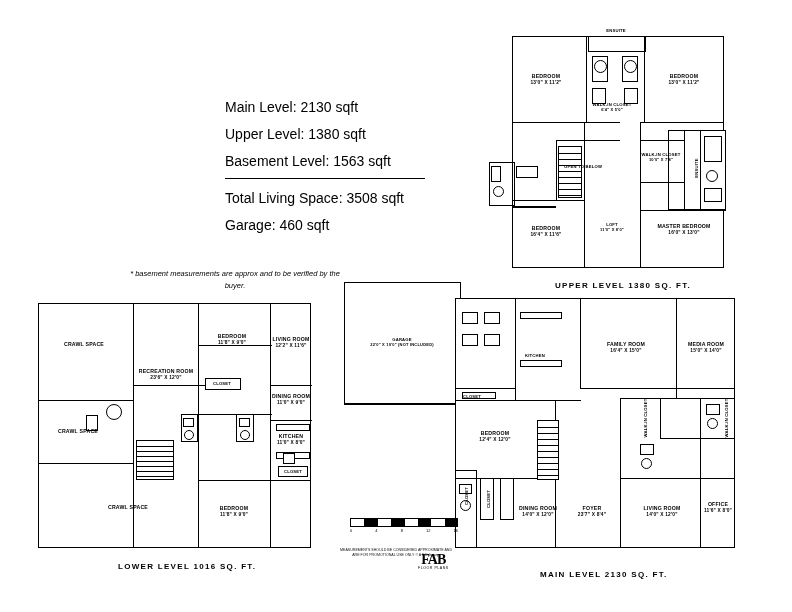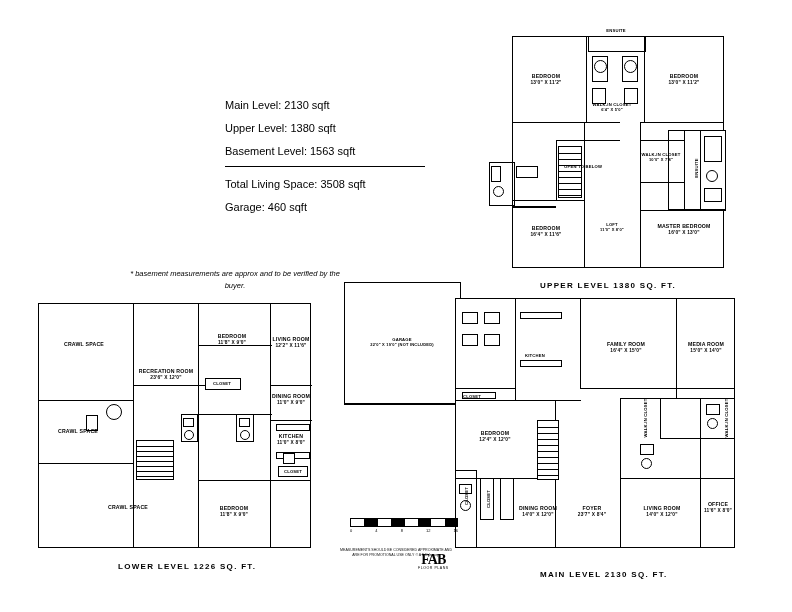--- a/index.html
+++ b/index.html
@@ -11,21 +11,21 @@
     position:relative;
     overflow:hidden;
   }
   .abs{position:absolute;}
   
   #title-block{left:225px;top:88px;width:200px;}
   #title-block .main-title{
     font-size:13.5px;font-weight:bold;letter-spacing:.1px;white-space:nowrap;
   }
   #title-block .spec{
-    font-size:11px;margin-top:11px;white-space:nowrap;
+    font-size:14px;margin-top:11px;white-space:nowrap;
   }
   #title-block .spec.ruled{border-bottom:1.4px solid #000;padding-bottom:9px;}
   
   #disclaimer{
     left:130px;top:268px;width:210px;
     font-size:7.5px;font-style:italic;line-height:12px;text-align:center;
   }
   
   .plan-label{
     font-size:8px;font-weight:bold;letter-spacing:1.3px;
@@ -162,21 +162,21 @@
   </div>
   <div class="room tiny" style="left:612px;top:228px;">
     <div>LOFT</div>
     <div class="dim">11'0" X 8'0"</div>
   </div>
   <div class="room" style="left:684px;top:230px;">
     <div>MASTER BEDROOM</div>
     <div class="dim">16'0" X 13'0"</div>
   </div>
 
-  <div class="plan-label abs" style="left:540px;top:281px;">UPPER LEVEL 1380 SQ. FT.</div>
+  <div class="plan-label abs" style="left:555px;top:281px;">UPPER LEVEL 1380 SQ. FT.</div>
 </div>
 
 <div>
   <div class="box" style="left:38px;top:303px;width:273px;height:245px;"></div>
 
   <div class="w" style="left:133px;top:303px;width:1.4px;height:160px;"></div>
   <div class="w" style="left:133px;top:463px;width:1.4px;height:85px;"></div>
   <div class="w" style="left:198px;top:303px;width:1.4px;height:245px;"></div>
   <div class="w" style="left:270px;top:303px;width:1.4px;height:82px;"></div>
   <div class="w" style="left:270px;top:385px;width:1.4px;height:95px;"></div>
@@ -251,21 +251,21 @@
     <div class="dim">11'0" X 8'0"</div>
   </div>
   <div class="room tiny" style="left:293px;top:472px;">
     <div>CLOSET</div>
   </div>
   <div class="room" style="left:234px;top:512px;">
     <div>BEDROOM</div>
     <div class="dim">11'8" X 9'0"</div>
   </div>
 
-  <div class="plan-label abs" style="left:118px;top:562px;">LOWER LEVEL 1226 SQ. FT.</div>
+  <div class="plan-label abs" style="left:118px;top:562px;">LOWER LEVEL 1016 SQ. FT.</div>
 </div>
 
 <div>
 
   <div class="box" style="left:344px;top:282px;width:117px;height:122px;"></div>
   <div class="w" style="left:344px;top:404px;width:117px;height:1.4px;"></div>
 
   <div class="box" style="left:455px;top:298px;width:280px;height:250px;"></div>
 
   <div class="box" style="left:455px;top:470px;width:22px;height:78px;"></div>

